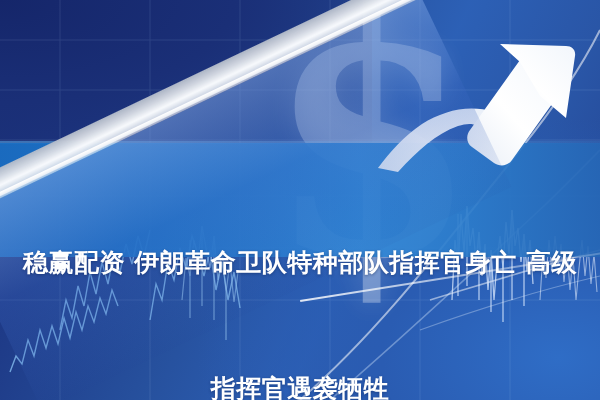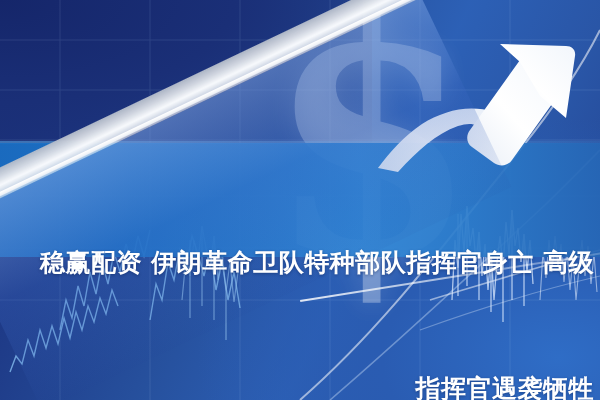--- a/index.html
+++ b/index.html
@@ -149,21 +149,21 @@
     text-align: center;
     color: #ffffff;
     font-size: 25px;
     font-weight: 700;
     line-height: 42px;
     letter-spacing: .5px;
     text-shadow: 0 1px 3px rgba(10,30,80,.45);
     padding: 0 6px;
     white-space: pre;
   }
-  .headline .ln { display: block; text-align: right; }
+  .headline .ln { display: block; }
 
   
   .layer { position: absolute; inset: 0; }
 </style>
 </head>
 <body>
 
 <div id="stage">
 
   <div class="bg-base2"></div>

